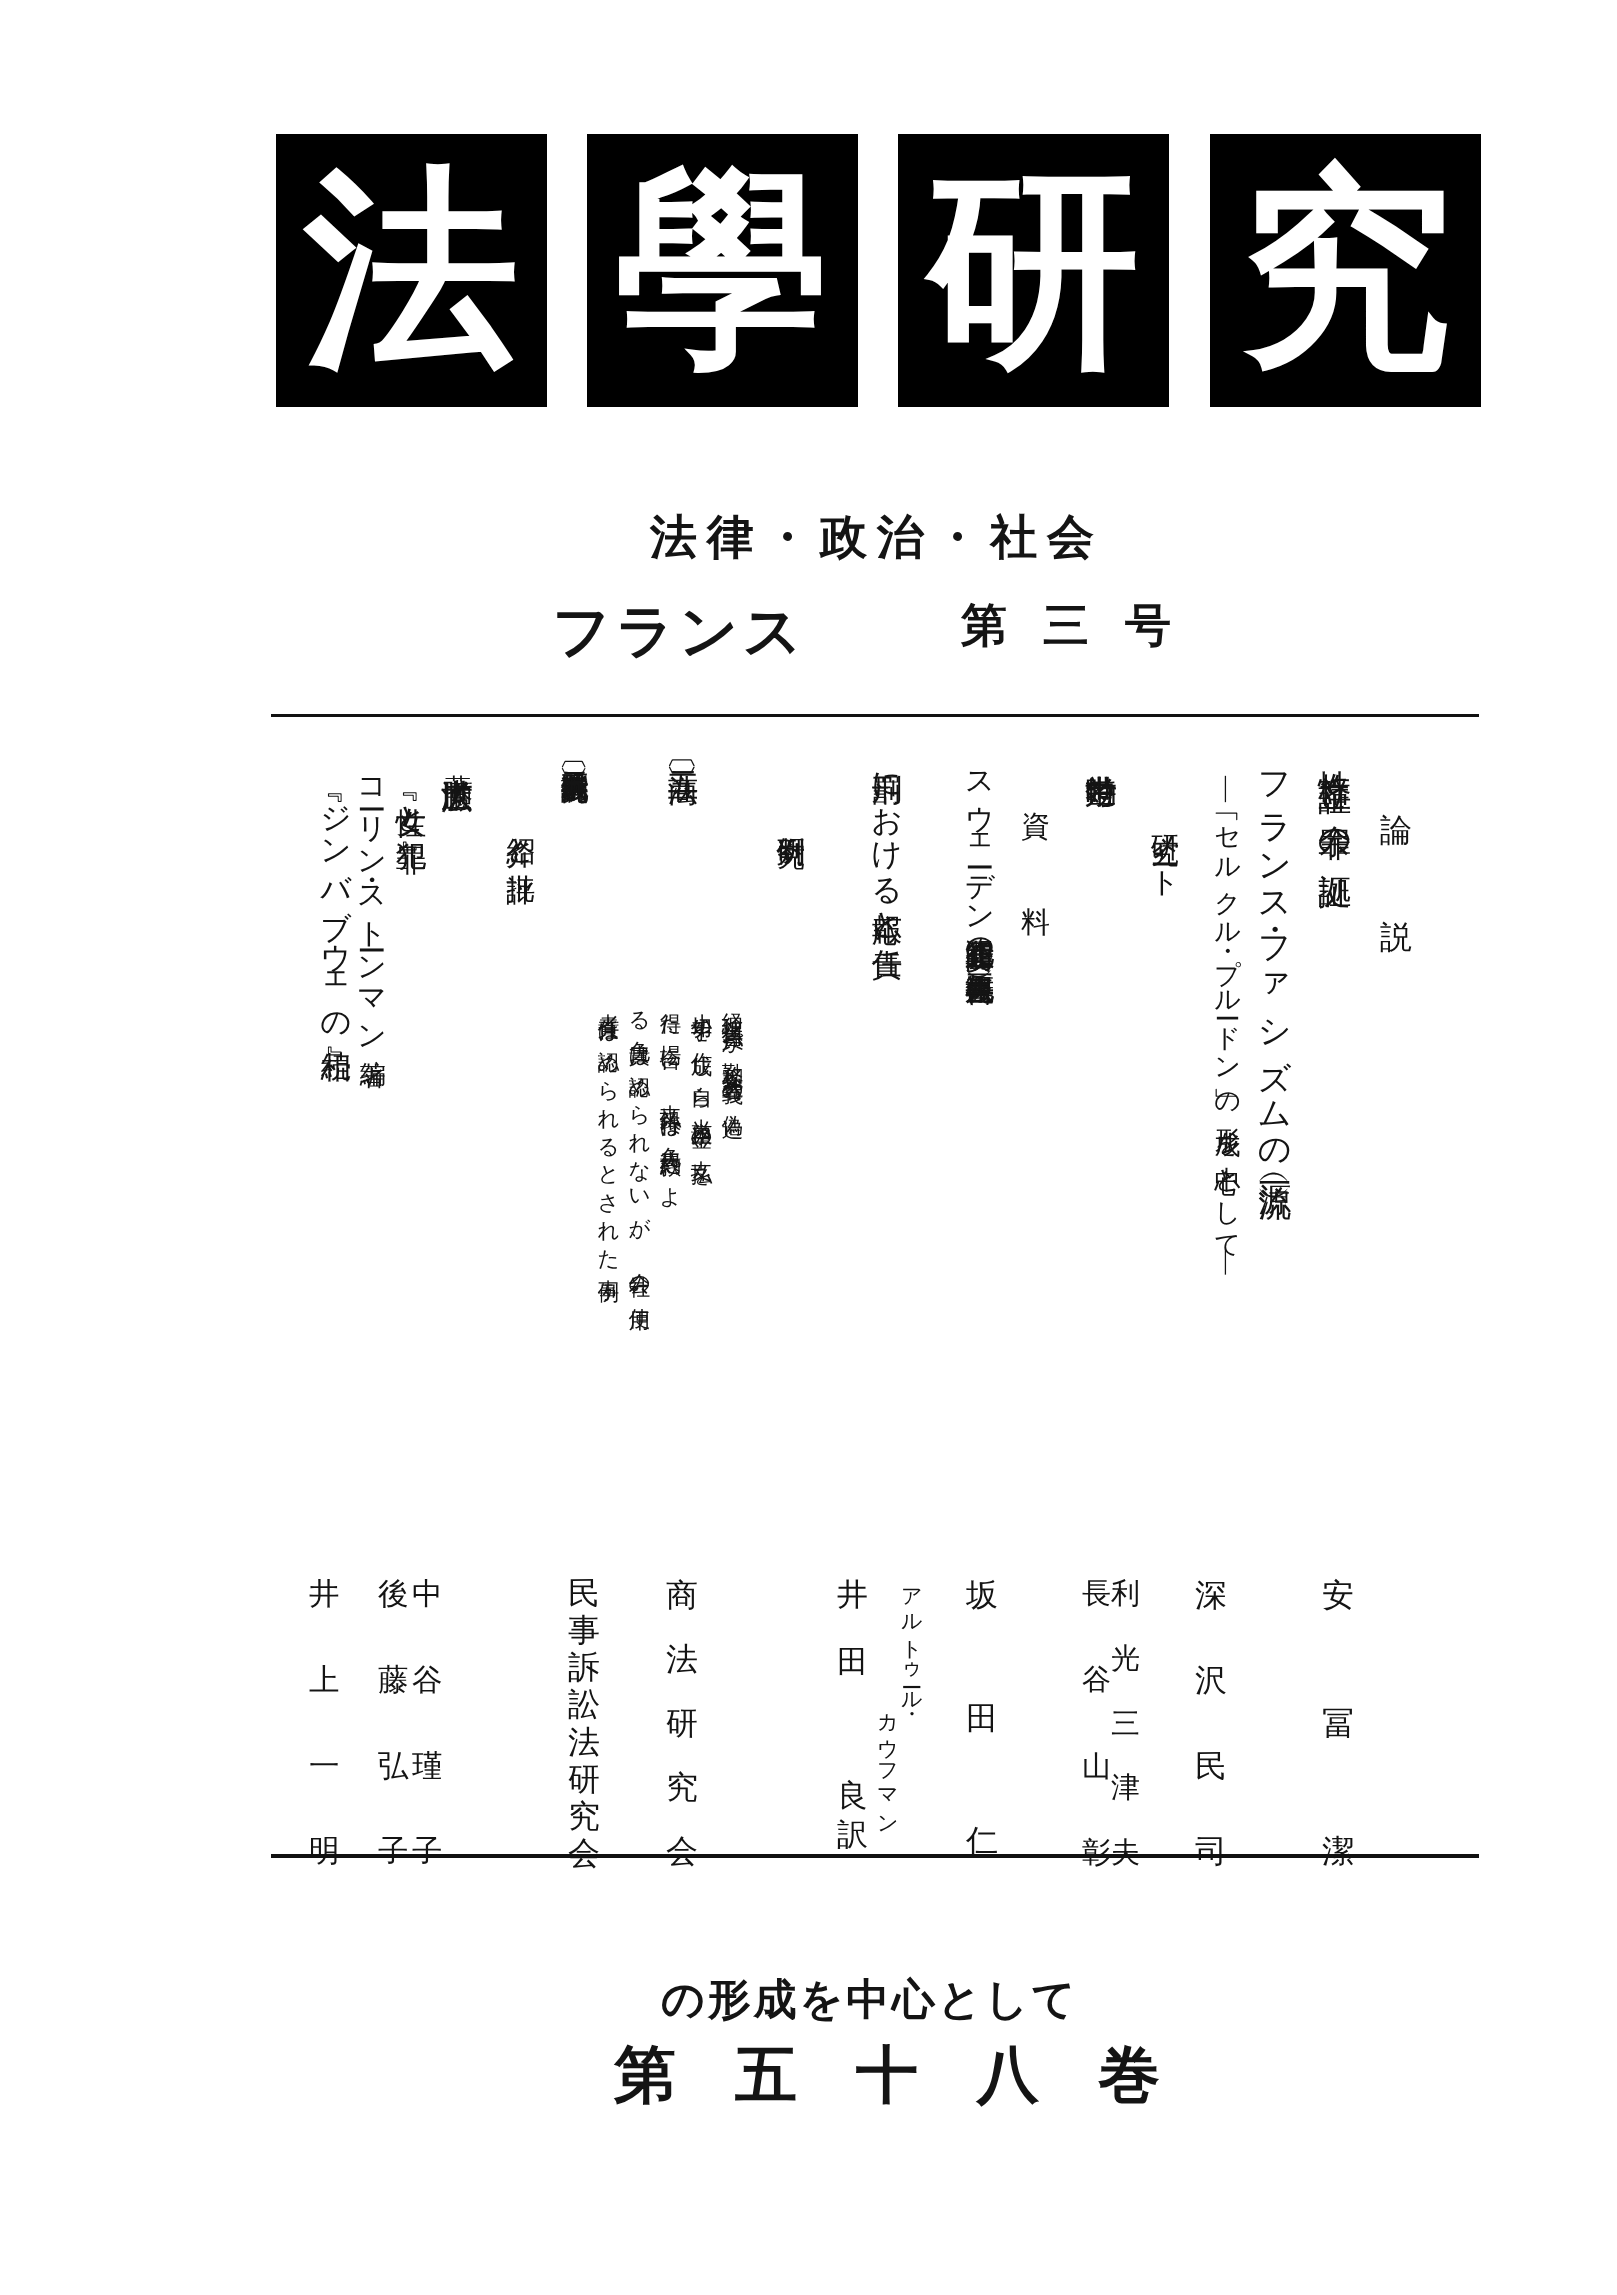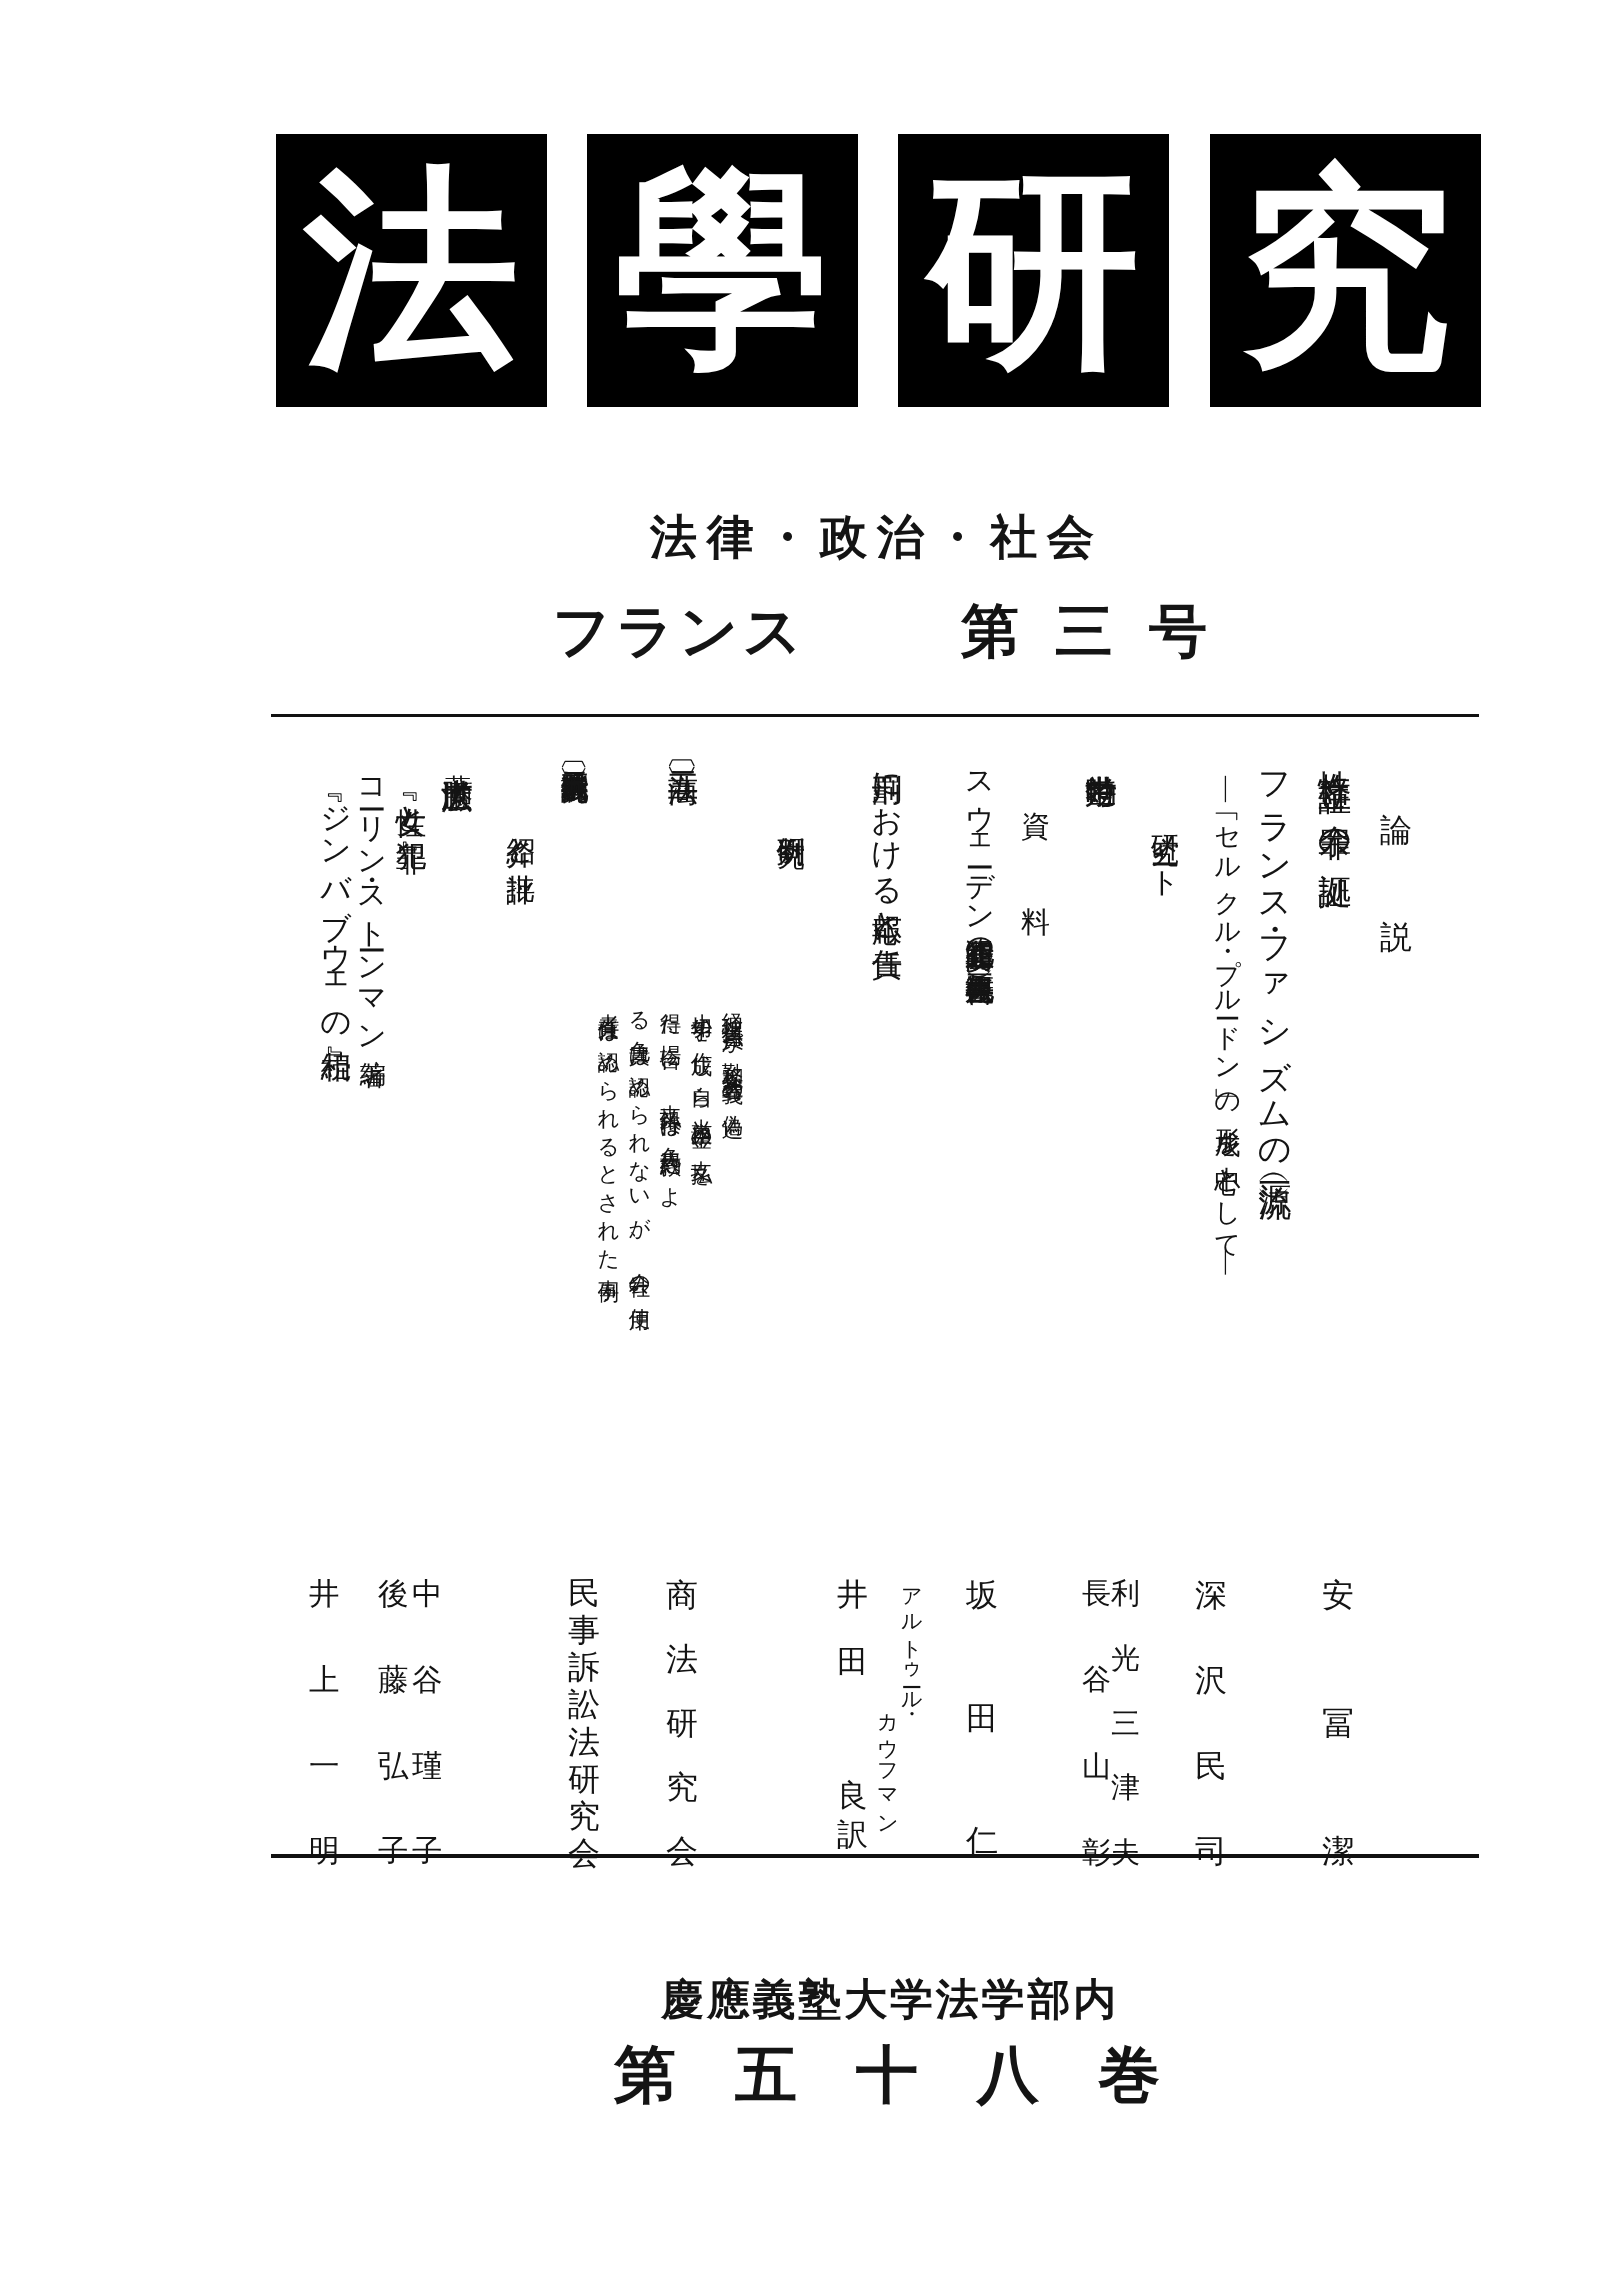--- a/index.html
+++ b/index.html
@@ -53,21 +53,21 @@
     </div>
   <div class="sq" style="left:898px;">
       <span>研</span>
     </div>
   <div class="sq" style="left:1210px;">
       <span>究</span>
     </div>
 
   <div class="hline bold" style="left:650px;top:514px;font-size:47px;letter-spacing:9.7px;">法律・政治・社会</div>
   <div class="hline bold" style="left:552px;top:603px;font-size:58px;letter-spacing:4.2px;">フランス</div>
-  <div class="hline bold" style="left:961px;top:603px;font-size:58px;letter-spacing:36px;">第三号</div>
+  <div class="hline bold" style="left:961px;top:603px;font-size:46px;letter-spacing:36px;">第三号</div>
 
   <div class="rule" style="left:271px;top:714px;width:1208px;height:2.8px;"></div>
 
   <div class="kcol" style="left:1380px;top:814px;height:139px;font-size:32px;">
       <span>論</span>
       <span>説</span>
     </div>
 
   <div class="vcol" style="left:1316px;top:744px;font-size:33px;letter-spacing:3.5px;">性格立証と余罪の証拠</div>
 
@@ -191,17 +191,17 @@
     </div>
   <div class="kcol" style="left:309px;top:1579px;height:288px;font-size:30.5px;">
       <span>井</span>
       <span>上</span>
       <span>一</span>
       <span>明</span>
     </div>
 
   <div class="rule" style="left:271px;top:1854px;width:1208px;height:3.5px;"></div>
 
-  <div class="hline bold" style="left:661px;top:1978px;font-size:43px;letter-spacing:2.8px;">慶應義塾大学法学部内</div>
+  <div class="hline bold" style="left:661px;top:1978px;font-size:43px;letter-spacing:2.8px;">の形成を中心として</div>
   <div class="hline bold" style="left:614px;top:2044px;font-size:62px;letter-spacing:59px;">第五十八巻</div>
 
 </div>
 
 
 </body></html>

